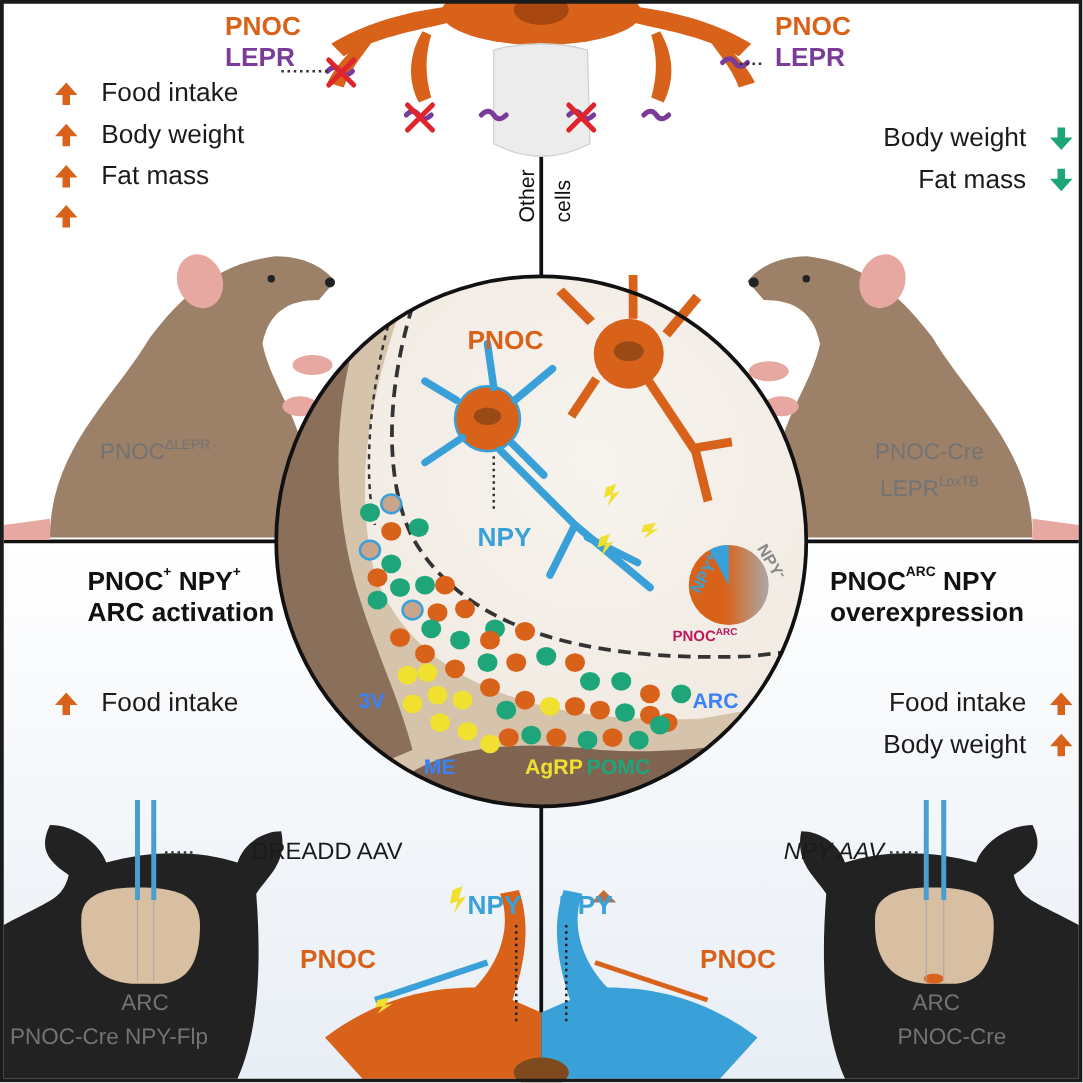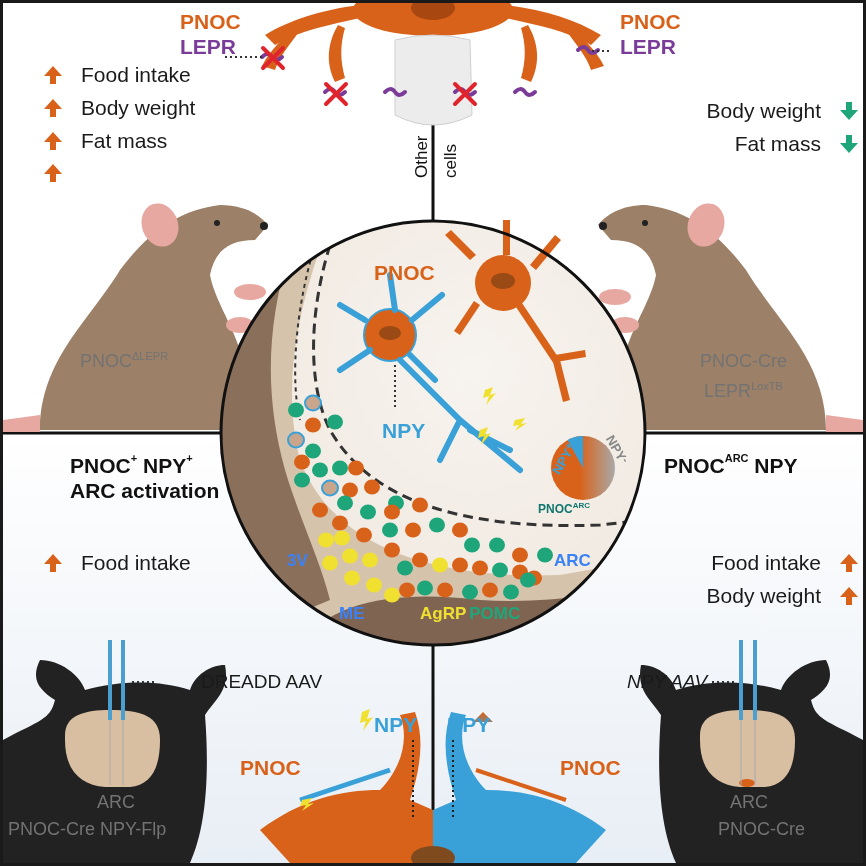--- a/index.html
+++ b/index.html
@@ -289,21 +289,21 @@
     </div>
   <div class="txt w" style="left:700px;top:352px;text-align:center;">
     <div>PNOC-Cre</div>
     <div style="margin-top:12px;"><span>LEPR</span><span class="sup">LoxTB</span></div>
   </div>
 
   <div class="txt pnoc" style="left:374px;top:262px;">PNOC</div>
   <div class="txt npy" style="left:382px;top:420px;">NPY</div>
   <div class="txt" style="left:550px;top:470px;color:#3aa1d8;font-weight:bold;font-size:13px;transform:rotate(-60deg);transform-origin:left top;"><span>NPY</span><span class="sup">+</span></div>
   <div class="txt" style="left:615px;top:433px;color:#888;font-weight:bold;font-size:13px;transform:rotate(60deg);transform-origin:left top;"><span>NPY</span><span class="sup">-</span></div>
-  <div class="txt" style="left:538px;top:503px;color:#0f766e;font-weight:bold;font-size:12px;"><span>PNOC</span><span class="sup" style="font-size:8px;">ARC</span></div>
+  <div class="txt" style="left:538px;top:503px;color:#be185d;font-weight:bold;font-size:12px;"><span>PNOC</span><span class="sup" style="font-size:8px;">ARC</span></div>
   <div class="txt dark" style="left:287px;top:552px;">3V</div>
   <div class="txt dark" style="left:339px;top:605px;">ME</div>
   <div class="txt dark" style="left:554px;top:552px;">ARC</div>
   <div class="txt" style="left:420px;top:605px;font-weight:bold;font-size:17px;"><span style="color:#f0e030;">AgRP</span><span style="color:#1ea67a;margin-left:3px;">POMC</span></div>
 
   <div class="txt hd" style="left:46px;top:453px;margin-left:24px;">
     <div><span>PNOC</span><span class="sup">+</span><span> NPY</span><span class="sup">+</span></div>
     <div>ARC activation</div>
   </div>
   <div class="txt" style="left:43px;top:552px;display:flex;flex-direction:column;gap:12px;" id="blEffects">
@@ -315,20 +315,21 @@
       </div>
     </div>
   <div class="txt lbl" style="left:157px;top:672px;font-size:19px;margin-left:44px;">DREADD AAV</div>
   <div class="txt w" style="left:97px;top:793px;">ARC</div>
   <div class="txt w" style="left:8px;top:820px;">PNOC-Cre NPY-Flp</div>
   <div class="txt pnoc" style="left:240px;top:757px;">PNOC</div>
   <div class="txt npy" style="left:374px;top:714px;">NPY</div>
 
   <div class="txt hd" style="left:664px;top:453px;">
     <div><span>PNOC</span><span class="sup">ARC</span><span> NPY</span></div>
+    <div>overexpression</div>
   </div>
   <div class="txt" style="right:42px;top:552px;display:flex;flex-direction:column;gap:12px;align-items:flex-end;" id="brEffects">
       <div class="row lbl">
         <span><span>Food intake</span></span>
         <svg class="arrow" viewBox="0 0 20 20">
           <path d="M10 1 L19 11 L13 11 L13 19 L7 19 L7 11 L1 11 Z" fill="#d9621a"></path>
         </svg>
       </div>
       <div class="row lbl">
         <span><span>Body weight</span></span>

